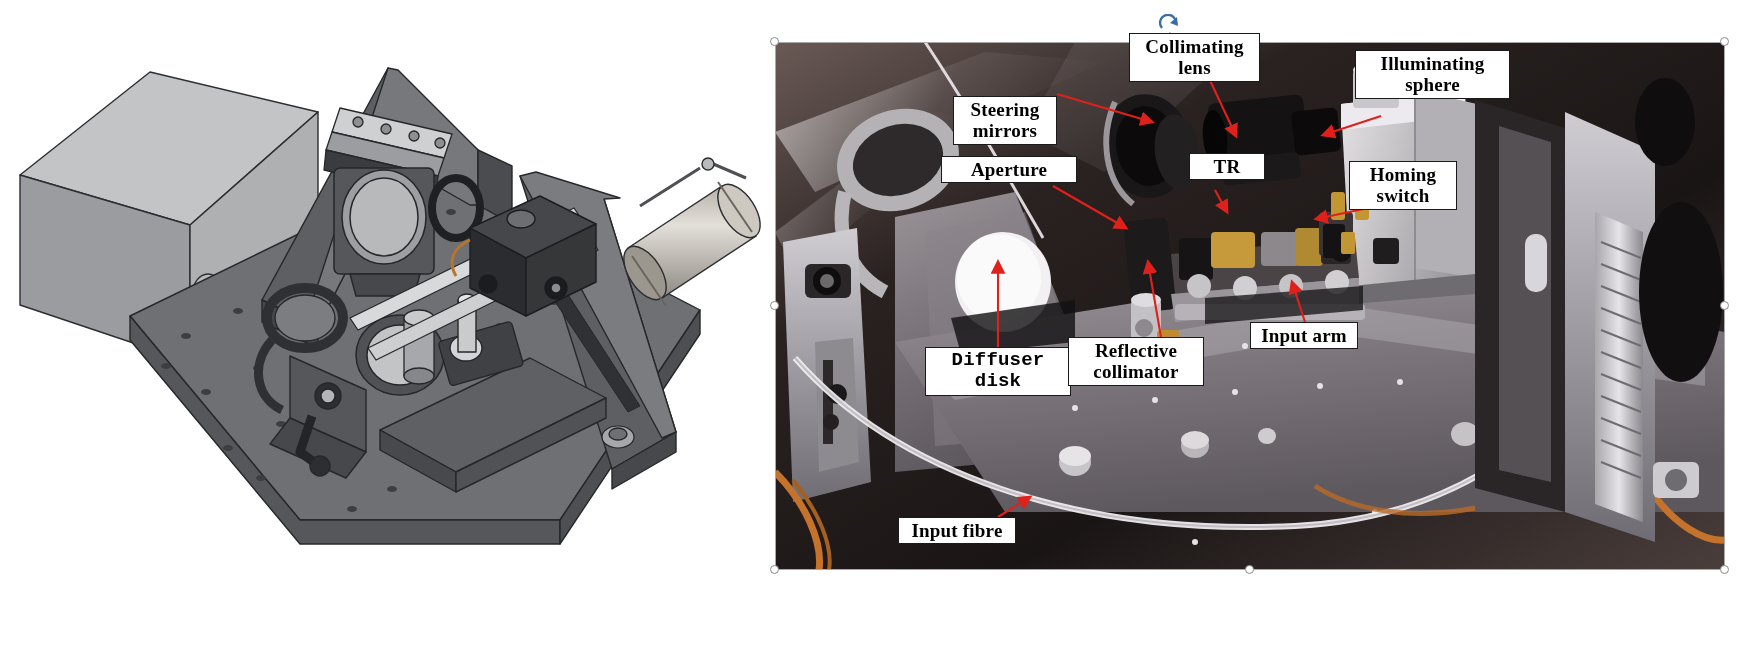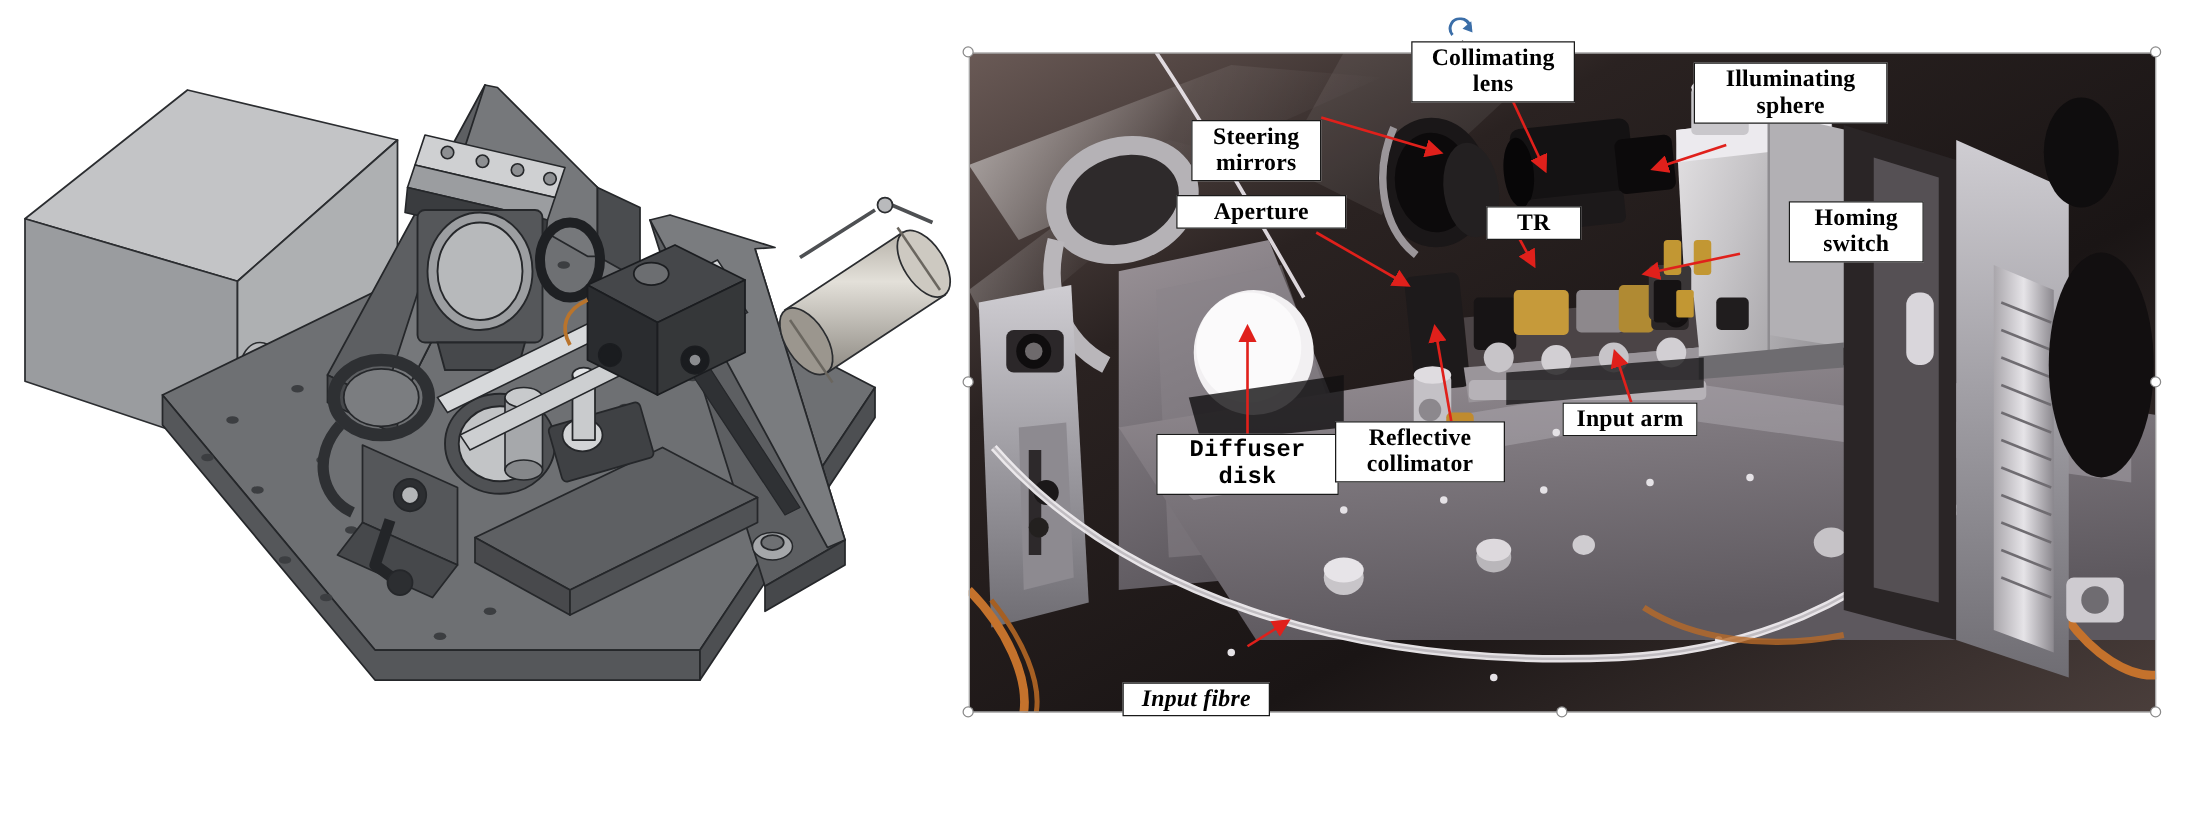--- a/index.html
+++ b/index.html
@@ -26,26 +26,26 @@
            color:#000000;font-family:"Liberation Serif",serif;
            font-weight:bold;text-align:center;line-height:1.12;
            padding:2px 7px;box-sizing:border-box;white-space:pre-line;
            letter-spacing:.2px;}
   .c-lg{font-size:19px;}
 
   #lbl-steering{left:953px;top:60px;width:104px;margin-top:36px;}
   #lbl-collim  {left:1129px;top:33px;width:131px;}
   #lbl-illum   {left:1355px;top:50px;width:155px;}
   #lbl-aperture{left:941px;top:156px;width:136px;}
-  #lbl-tr      {left:1189px;top:165px;width:76px;}
-  #lbl-homing  {left:1431px;top:161px;width:108px;}
+  #lbl-tr      {left:1189px;top:153px;width:76px;}
+  #lbl-homing  {left:1349px;top:161px;width:108px;}
   #lbl-prismarm{left:1250px;top:322px;width:108px;}
   #lbl-diffuser{left:925px;top:347px;width:146px;font-family:Liberation Mono, monospace;}
   #lbl-reflcol {left:1068px;top:337px;width:136px;}
-  #lbl-fibre   {left:898px;top:546px;width:118px;font-style:italic;}
+  #lbl-fibre   {left:898px;top:517px;width:118px;}
 
   
   #arrow-layer{position:absolute;left:0;top:0;width:1749px;height:665px;
                pointer-events:none;}
 </style>
 </head>
 <body>
 
 <div id="cad-panel">
   <svg id="cad-svg" width="770" height="620" viewBox="0 0 770 620">

